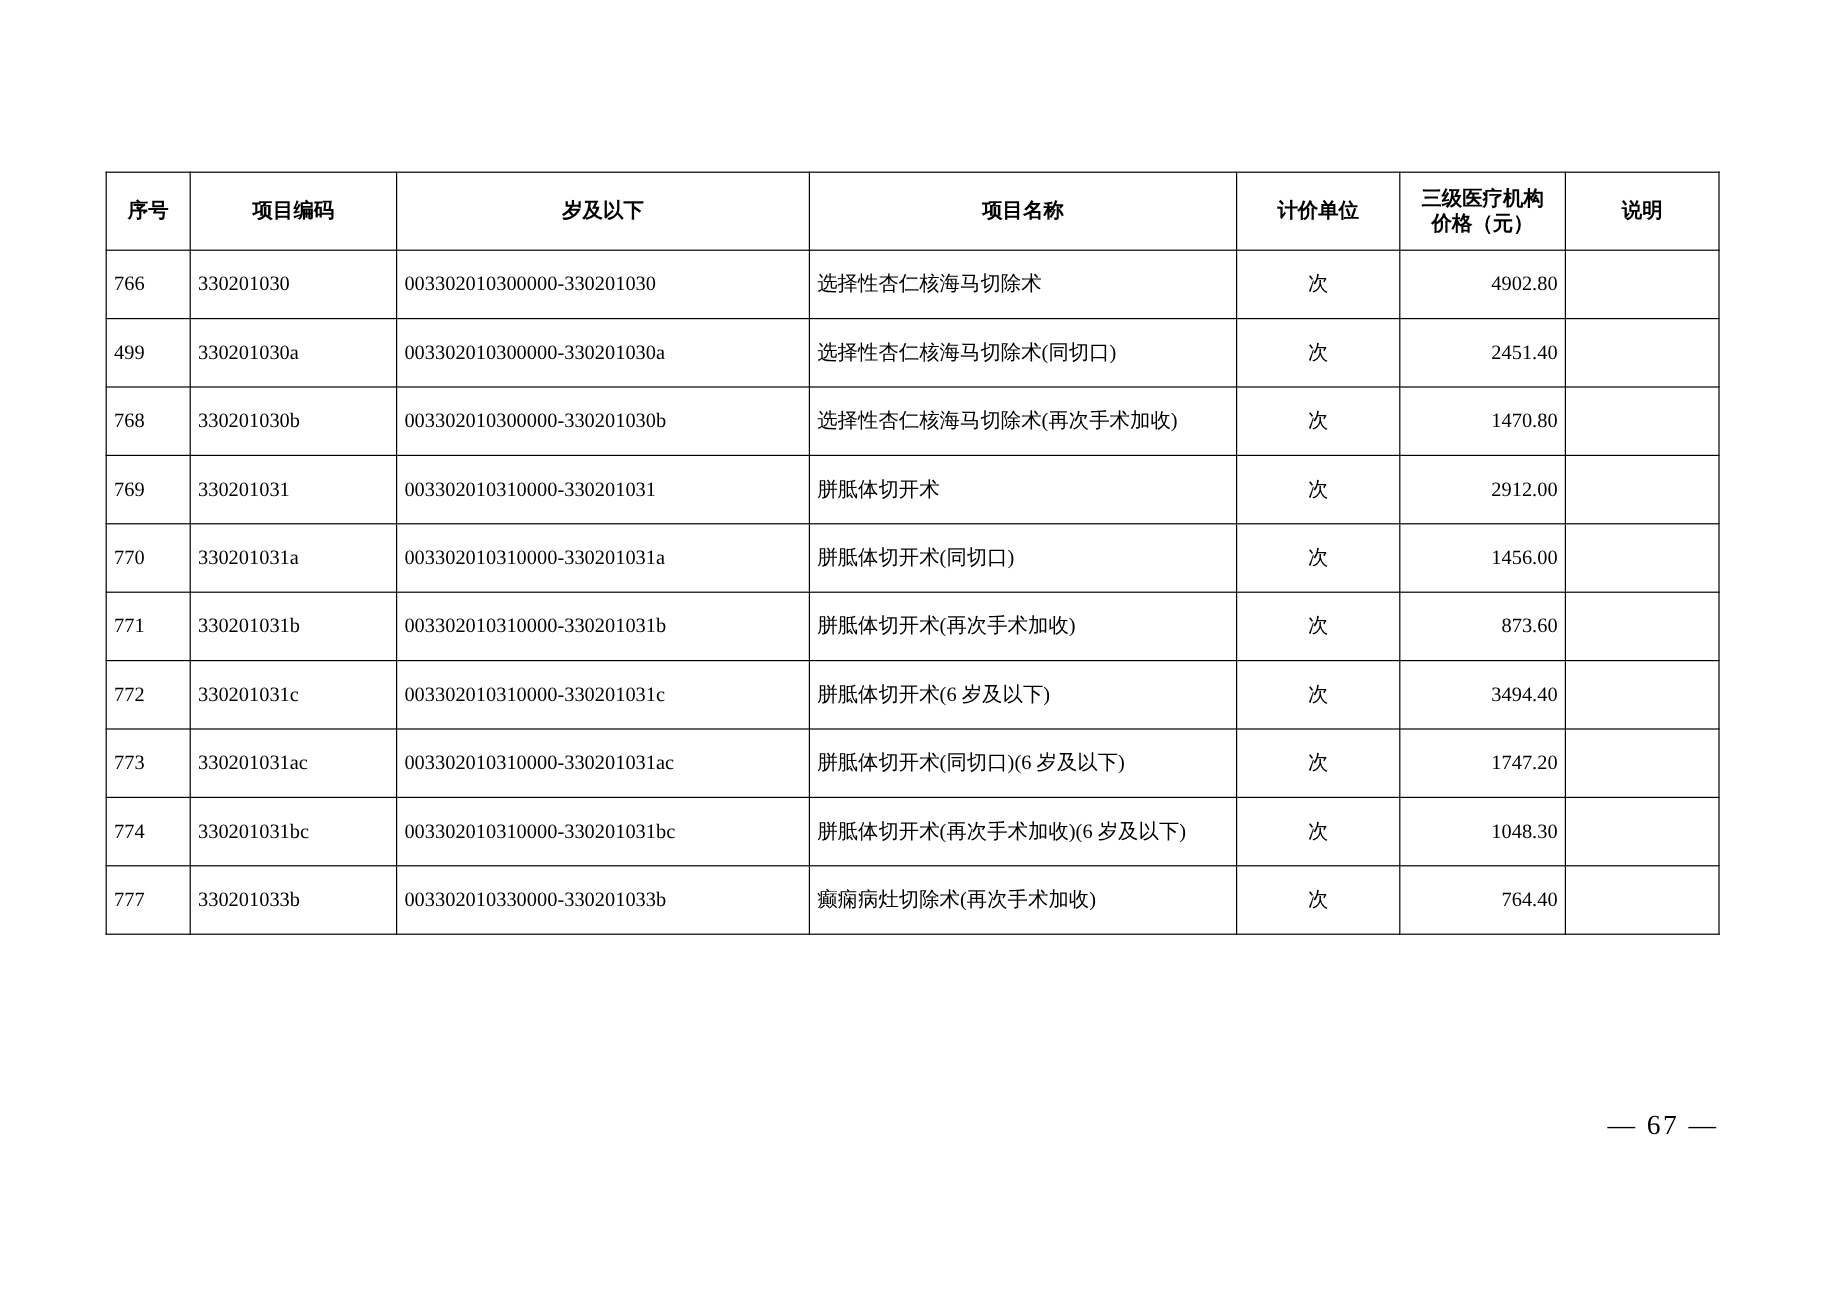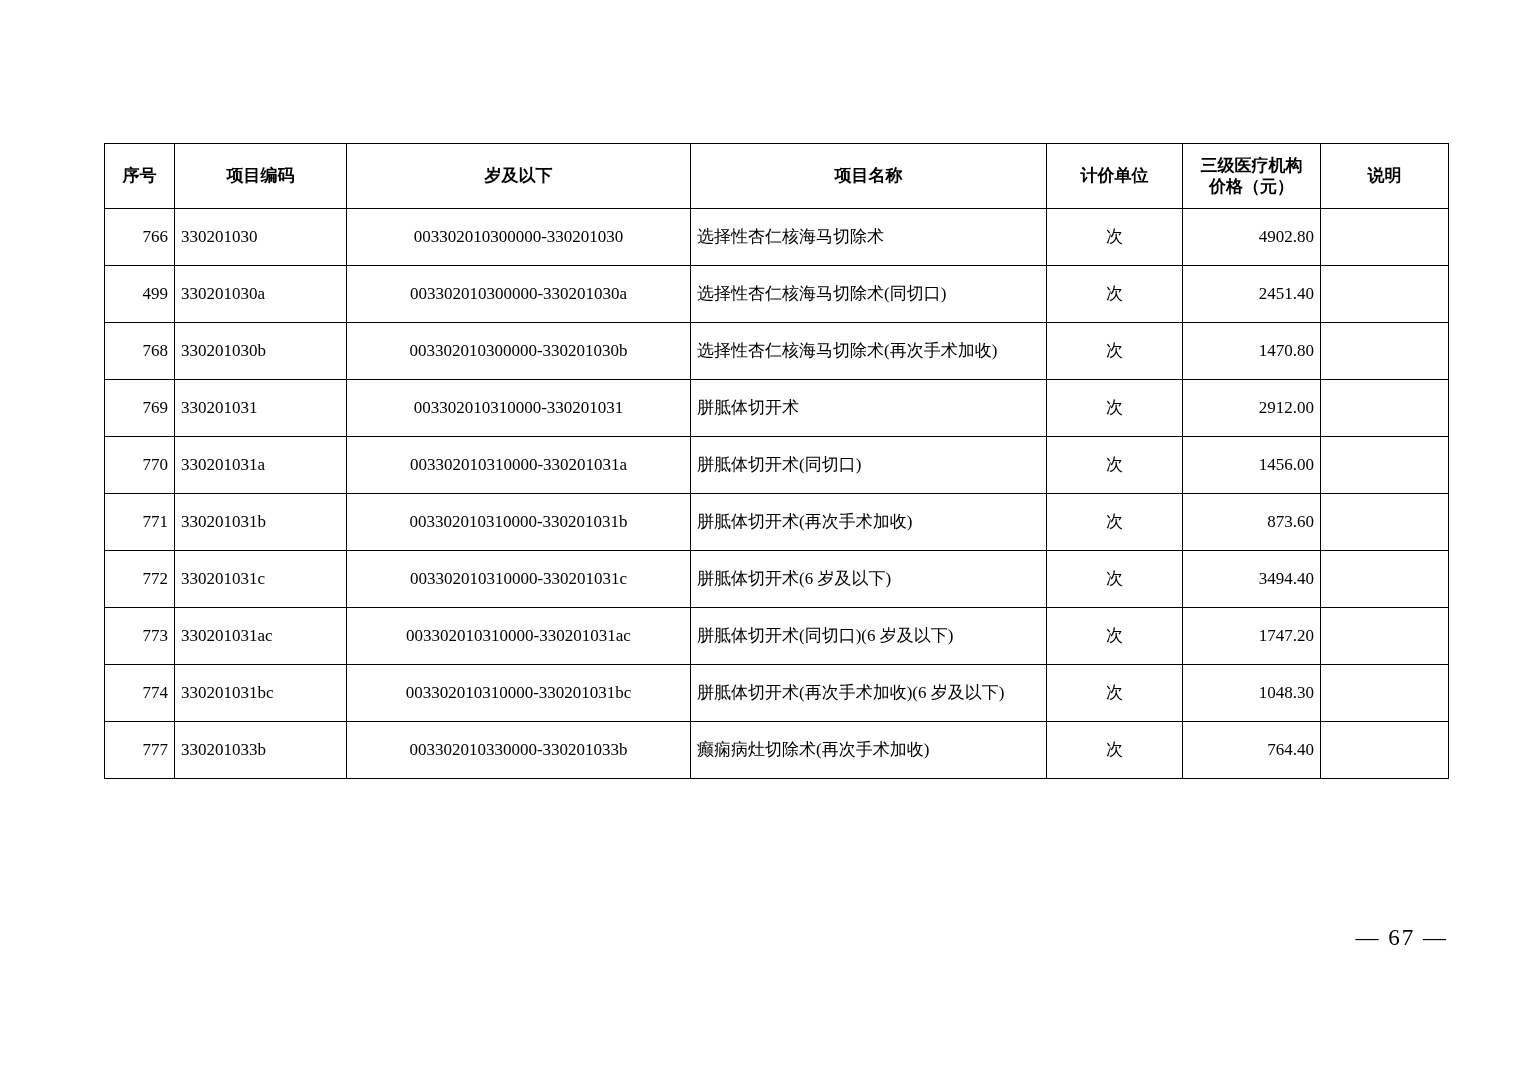--- a/index.html
+++ b/index.html
@@ -10,21 +10,21 @@
   body {
     width: 1520px;
     height: 1074px;
     font-family: "Liberation Serif", "DejaVu Serif", serif;
     color: #000000;
     position: relative;
     overflow: hidden;
   }
   .page {
     position: absolute;
-    left: 16px;
+    left: 0;
     top: 0;
     width: 1468px;
     height: 1074px;
   }
   .table-wrap {
     position: absolute;
     left: 88px;
     top: 143px;
     width: 1344px;
   }
@@ -48,23 +48,23 @@
     padding: 4px 4px;
   }
   col.c-seq    { width: 70px; }
   col.c-code   { width: 172px; }
   col.c-ncode  { width: 344px; }
   col.c-name   { width: 356px; }
   col.c-unit   { width: 136px; }
   col.c-price  { width: 138px; }
   col.c-note   { width: 128px; }
 
-  td.seq  { text-align: right; }
+  td.seq  { text-align: left; }
   td.code { text-align: left; padding-left: 6px; margin-left: 12px; }
-  td.ncode{ text-align: center; padding-left: 8px; margin-top: 28px; }
+  td.ncode{ text-align: left; padding-left: 8px; margin-top: 28px; }
   td.name { text-align: left; padding-left: 8px; }
   td.unit { text-align: center; }
   td.price{ text-align: right; padding-right: 34px; }
   td.note { text-align: center; }
 
   tbody tr { height: 57px; }
 
   .hdr-two-line { line-height: 1.25; }
 
   .page-number {

